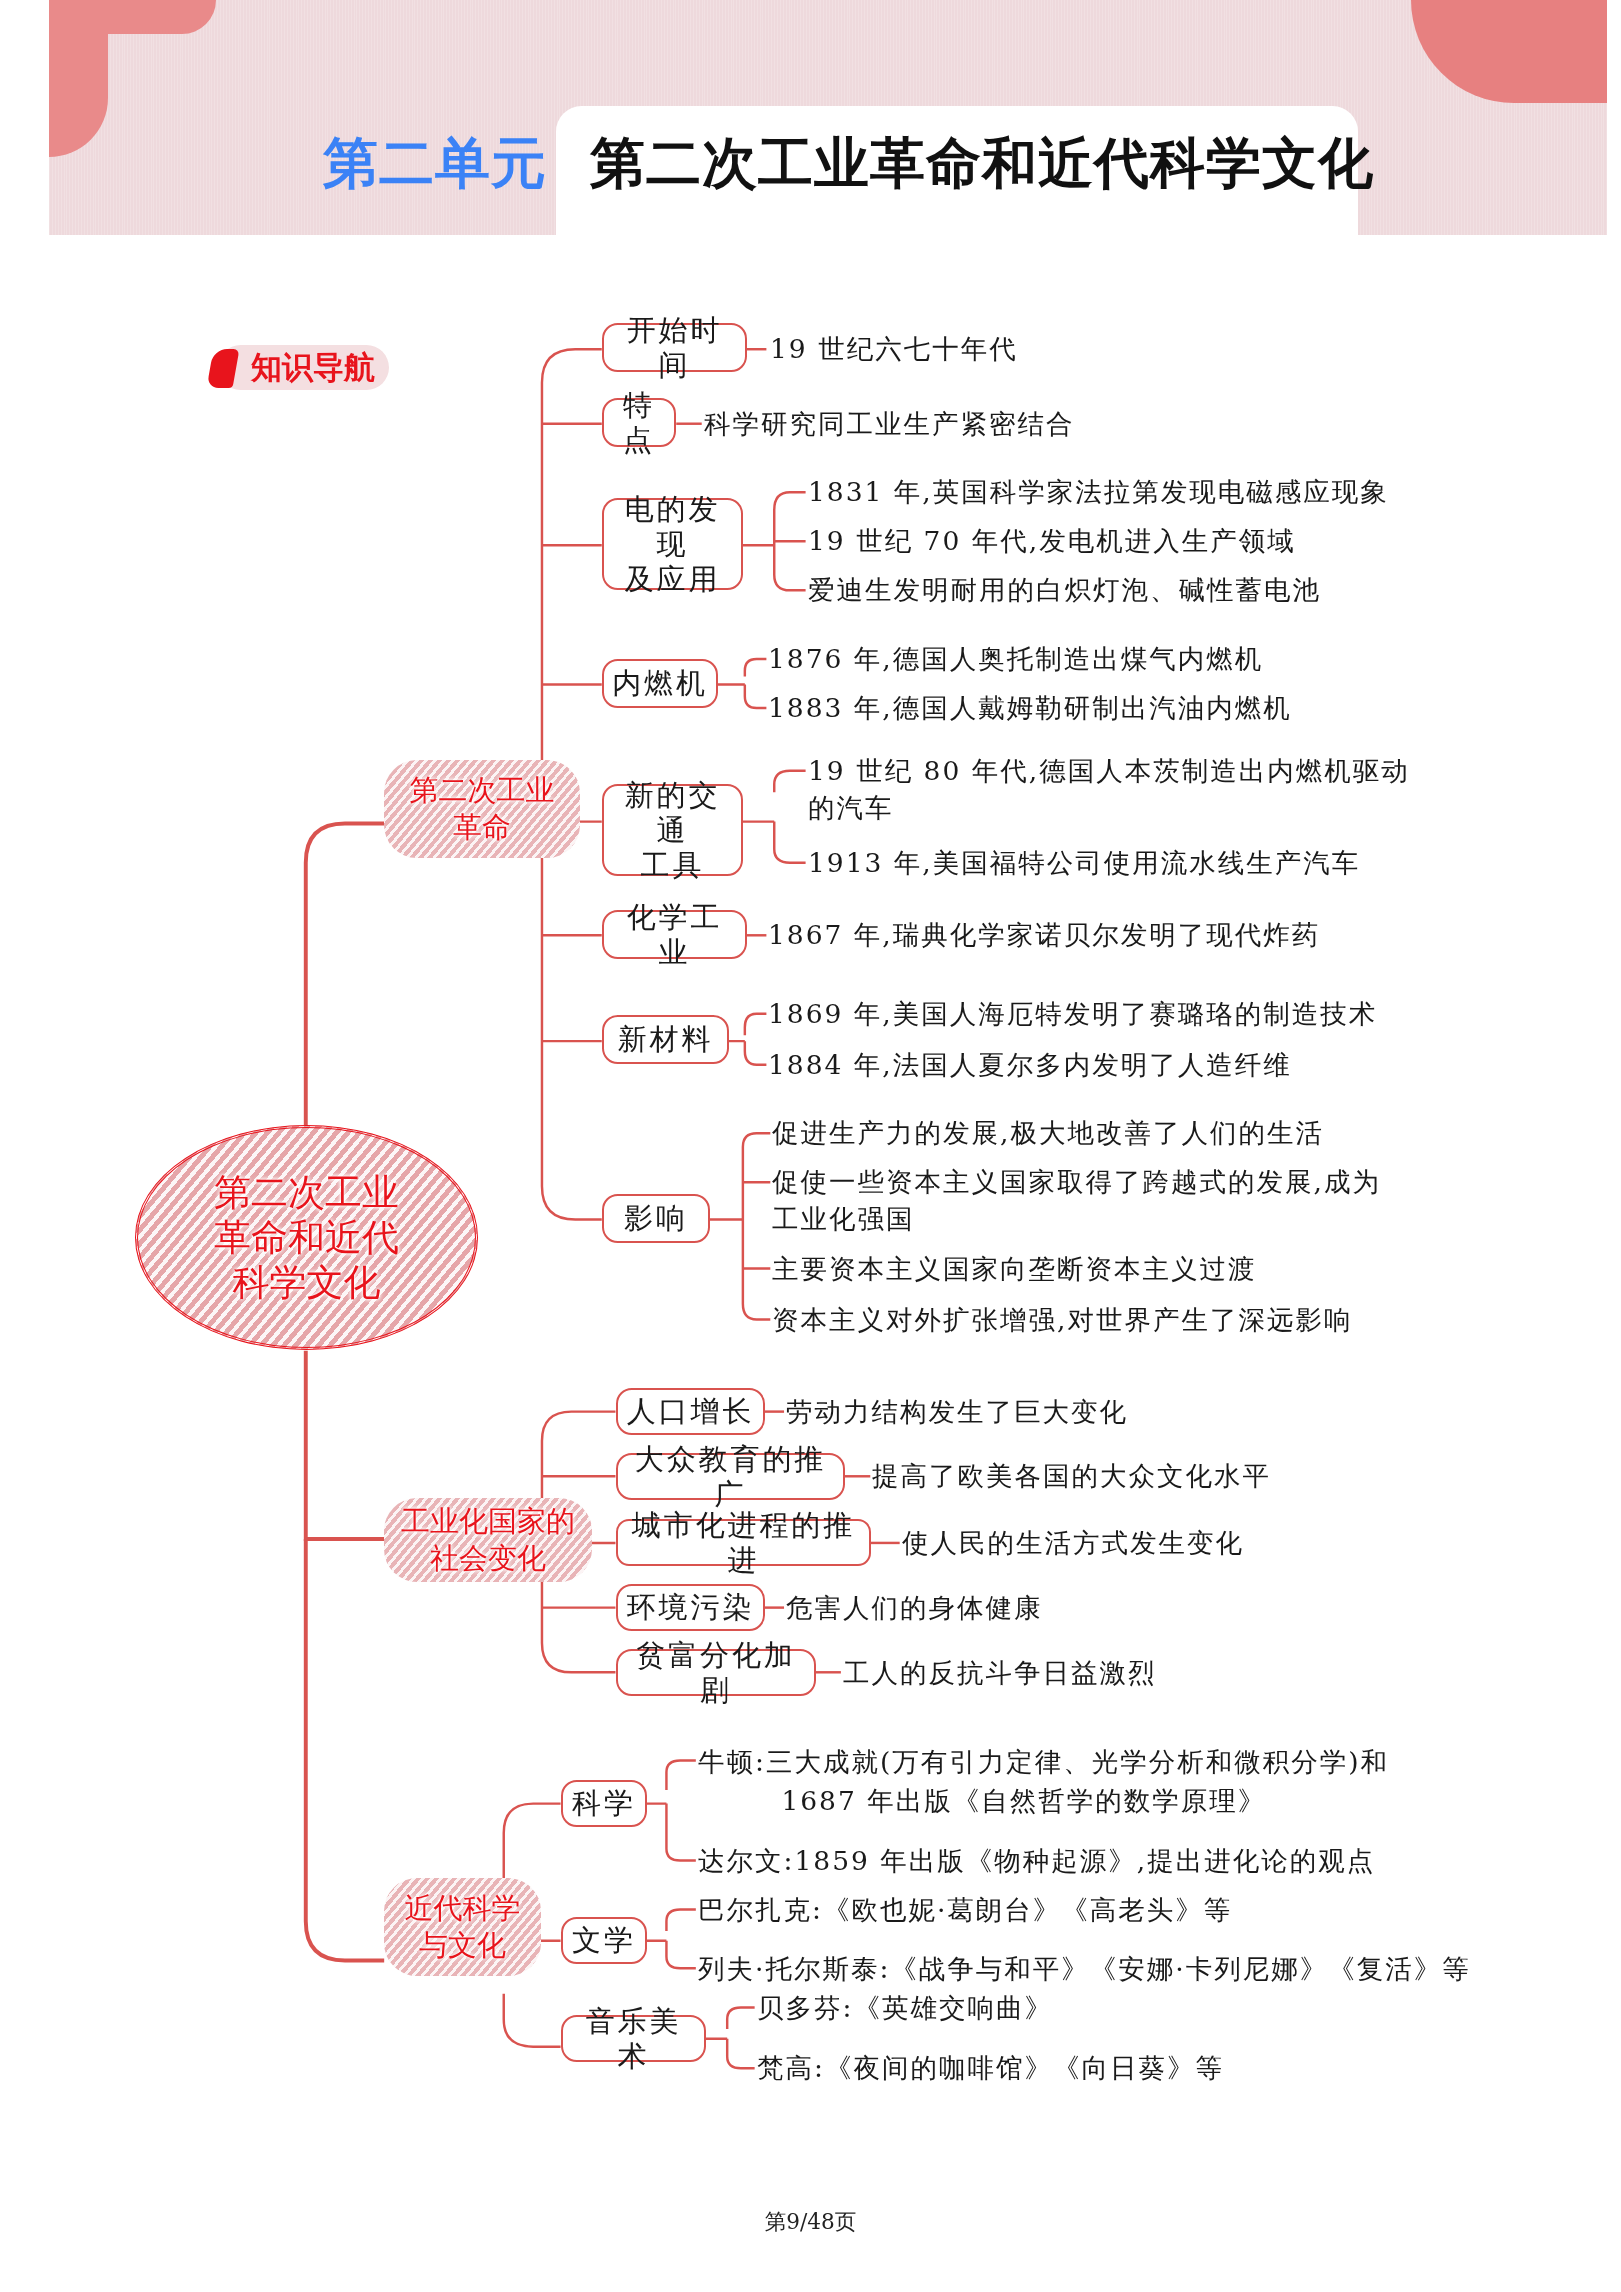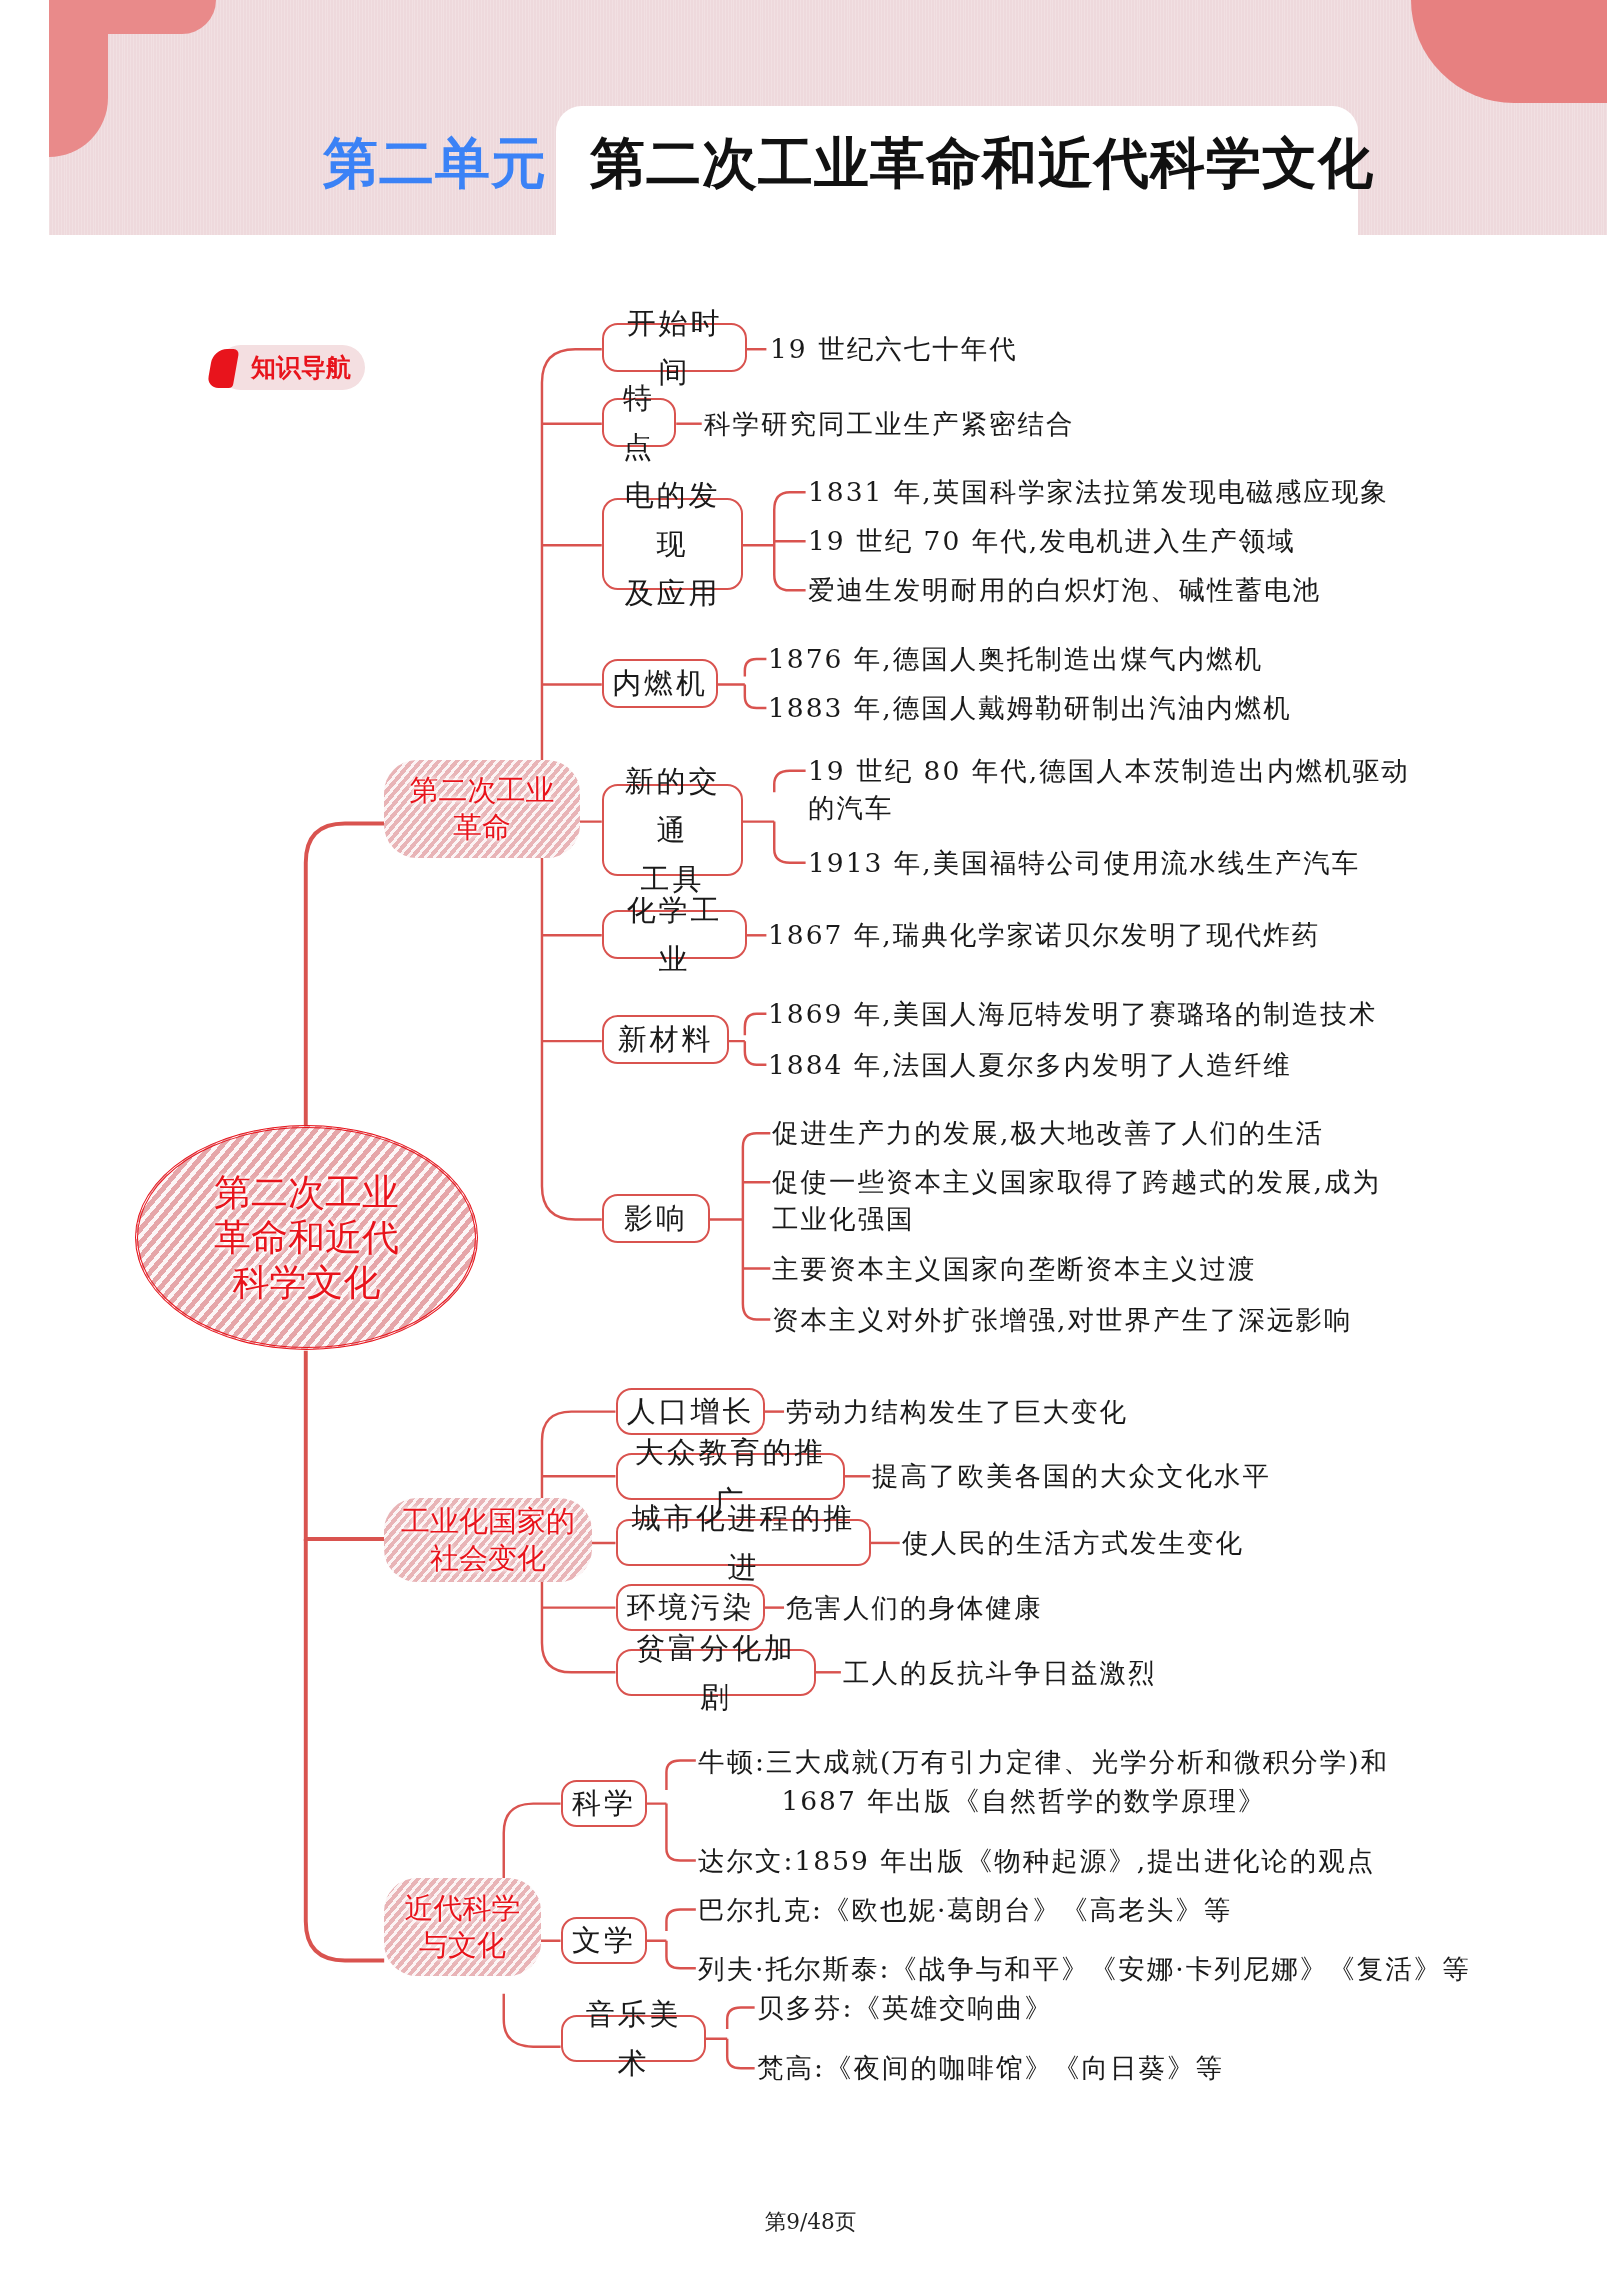--- a/index.html
+++ b/index.html
@@ -12,29 +12,29 @@
   .blob-left { left:49px; top:0; width:59px; height:157px; background:#e98a8a; border-radius:0 0 59px 0; }
   .blob-left2 { left:49px; top:0; width:167px; height:34px; background:#e98a8a; border-radius:0 0 39px 0; }
   .blob-right { left:1411px; top:0; width:196px; height:103px; background:#e78080; border-radius:0 0 0 118px; }
   .title-card { left:556px; top:106px; width:802px; height:137px; background:#ffffff; border-radius:25.5px 25.5px 0 0; }
   .unit-label { left:323px; top:127px; font-family:"DejaVu Sans","Liberation Sans",sans-serif; font-weight:bold;
     font-size:55px; color:#3b82f6; letter-spacing:1px; }
   .main-title { left:590px; top:127px; font-family:"DejaVu Sans","Liberation Sans",sans-serif; font-weight:bold;
     font-size:55px; color:#111; letter-spacing:1px; }
   
   .nav-badge { left:218px; top:345px; height:45px; padding:0 13.7px 0 33px; border-radius:22.5px;
-    background:#f4dfe1; font-family:"DejaVu Sans","Liberation Sans",sans-serif; font-weight:bold; font-size:25px;
+    background:#f4dfe1; font-family:"DejaVu Sans","Liberation Sans",sans-serif; font-weight:bold; font-size:31px;
     color:#e8141c; line-height:45px; }
   .nav-badge-icon { left:210px; top:349px; width:25.5px; height:39px; background:#e8141c; border-radius:13.7px 5.9px 3.9px 11.8px;
     transform:skewX(-10deg); }
   
   svg.lines { position:absolute; left:0; top:0; }
   
   .node { position:absolute; border:2.5px solid #d9534f; border-radius:15.7px; background:#fff;
-    font-size:29px; line-height:49px; text-align:center; box-sizing:border-box; display:flex;
+    font-size:29px; line-height:35px; text-align:center; box-sizing:border-box; display:flex;
     align-items:center; justify-content:center; letter-spacing:2.9px; padding:0 7.8px; }
   .hub { position:absolute; border-radius:33px; box-sizing:border-box; display:flex; align-items:center; justify-content:center;
     text-align:center; font-family:"DejaVu Sans","Liberation Sans",sans-serif; color:#e8141c; font-size:29px; line-height:37px;
     background:#f2d4d6;
     background-image: repeating-linear-gradient(-50deg, rgba(255,255,255,0.75) 0 2.9px, rgba(214,120,124,0.35) 2.9px 6.9px); }
   .root { position:absolute; left:135px; top:1125px; width:343px; height:225px; border-radius:50%;
     border:3.9px double #e8141c; box-sizing:border-box; display:flex; align-items:center; justify-content:center;
     text-align:center; font-family:"DejaVu Sans","Liberation Sans",sans-serif; color:#e8141c; font-size:37px; line-height:45px;
     background:#f2d4d6;
     background-image: repeating-linear-gradient(-50deg, rgba(255,255,255,0.8) 0 3.9px, rgba(214,110,115,0.45) 3.9px 8.8px); }

